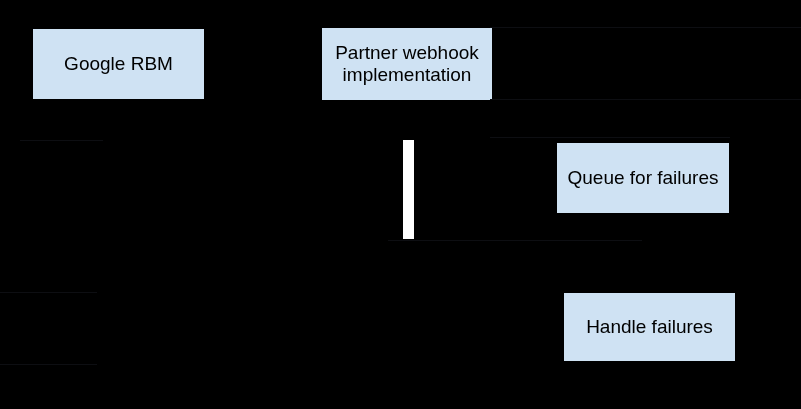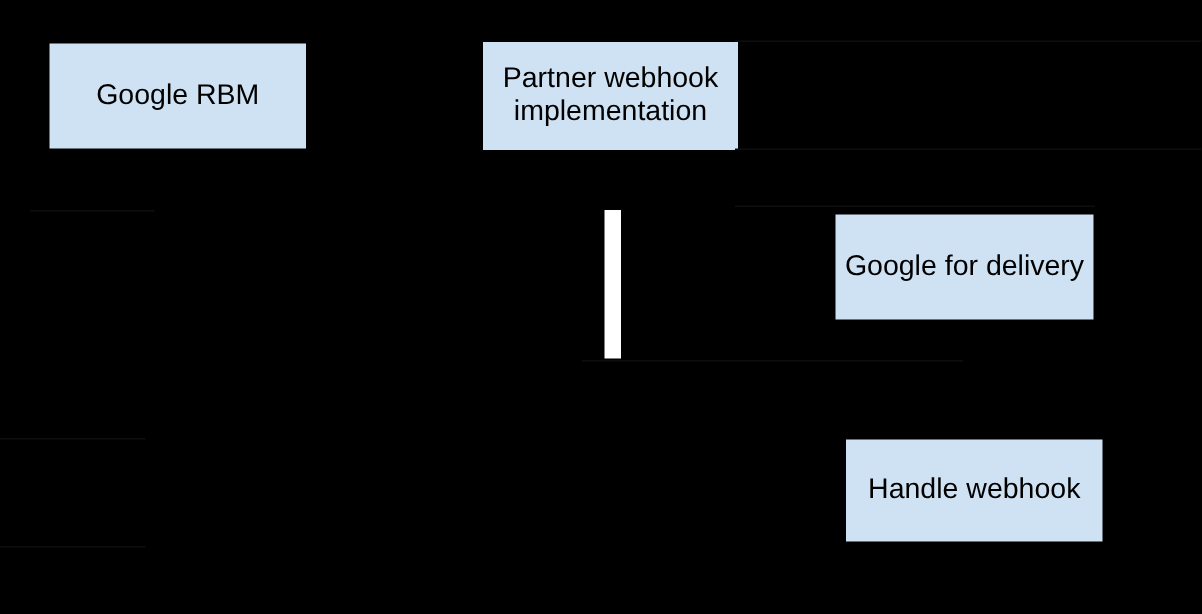--- a/index.html
+++ b/index.html
@@ -58,23 +58,23 @@
 <body>
 
 <div class="stage">
 
   <div class="node node-google">Google RBM</div>
 
   <div class="node node-partner">Partner webhook implementation</div>
 
   <div class="activation-bar"></div>
 
-  <div class="node node-queue">Google for delivery</div>
+  <div class="node node-queue">Queue for failures</div>
 
-  <div class="node node-handle">Handle webhook</div>
+  <div class="node node-handle">Handle failures</div>
 
   <div class="ghost-line g1"></div>
   <div class="ghost-line g2"></div>
   <div class="ghost-line g3"></div>
   <div class="ghost-line g4"></div>
   <div class="ghost-line g5"></div>
   <div class="ghost-line g6"></div>
   <div class="ghost-line g7"></div>
 
 </div>

